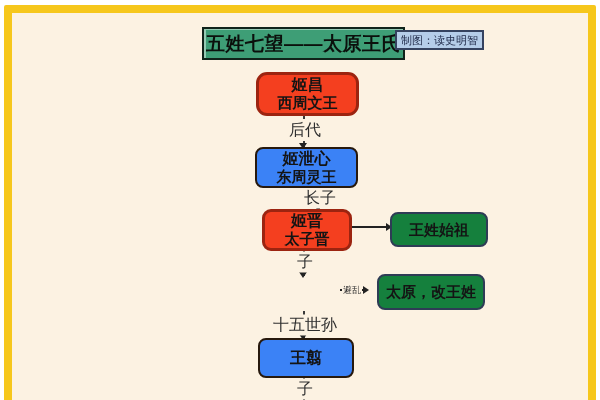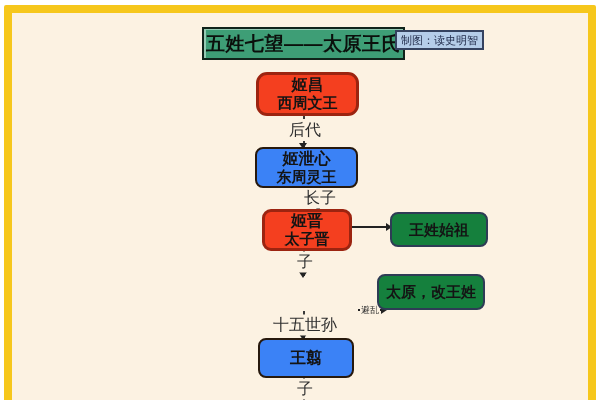--- a/index.html
+++ b/index.html
@@ -107,21 +107,21 @@
   <div class="node blue" style="left:390px; top:212px; width:94px; height:31px;">
     <span class="l1">王姓始祖</span>
   </div>
 
   <div class="vconn vdash" style="top:248px; height:28px;">
     <span class="elabel">子</span>
     <span class="ahead-down"></span>
   </div>
 
 
-  <div class="hconn" style="left:358px; top:289px; width:27px;margin-top:20px;">
+  <div class="hconn" style="left:340px; top:289px; width:27px;">
     <span class="hlabel">避乱</span>
     <span class="ahead-right"></span>
   </div>
   <div class="node blue" style="left:377px; top:274px; width:104px; height:32px;">
     <span class="l1">太原，改王姓</span>
   </div>
 
   <div class="vconn vdash" style="top:311px; height:27px;">
     <span class="elabel">十五世孙</span>
     <span class="ahead-down"></span>

